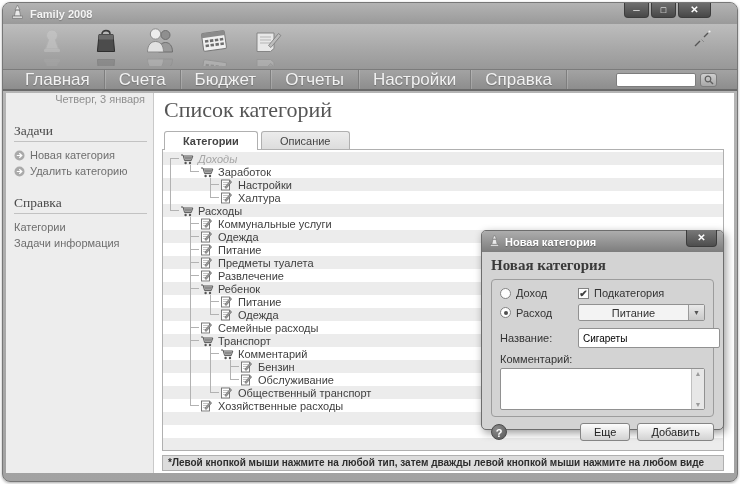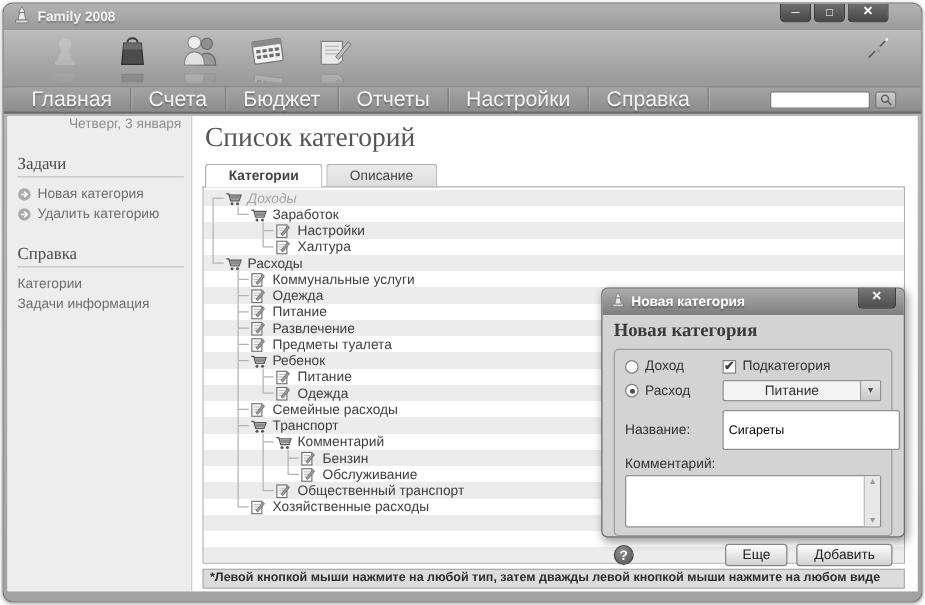--- a/index.html
+++ b/index.html
@@ -87,21 +87,21 @@
   .col-left{width:78px;display:flex;align-items:center;gap:5px;font-size:11px;color:#333;flex:none;}
   .col-right{flex:1;display:flex;align-items:center;gap:5px;font-size:11px;color:#333;}
   .radio{width:11px;height:11px;border:1px solid #828282;border-radius:50%;background:#fdfdfd;flex:none;position:relative;}
   .radio.sel::after{content:"";position:absolute;inset:2.5px;border-radius:50%;background:#4f4f4f;}
   .cb{width:11px;height:11px;border:1px solid #828282;background:#fdfdfd;flex:none;font-size:10px;line-height:10px;
     text-align:center;color:#3f3f3f;font-weight:bold;}
   .combo{flex:1;height:17px;border:1px solid #919191;background:#f3f3f3;display:flex;align-items:center;border-radius:2px;}
   .combo-text{flex:1;text-align:center;font-size:11px;color:#333;}
   .combo-btn{width:16px;height:15px;border-left:1px solid #9a9a9a;background:linear-gradient(#e9e9e9,#c9c9c9);
     font-size:7px;color:#555;display:flex;align-items:center;justify-content:center;}
-  .text-input{flex:1;height:32px;border:1px solid #919191;background:#fff;font-size:10px;padding:0 4px;border-radius:2px;}
+  .text-input{flex:1;height:20px;border:1px solid #919191;background:#fff;font-size:10px;padding:0 4px;border-radius:2px;}
   .comment-label{font-size:11px;color:#333;margin:2px 0 3px;}
   .comment-box{height:42px;border:1px solid #919191;background:#fff;position:relative;border-radius:2px;}
   .comment-text{position:absolute;inset:0 14px 0 0;border:none;resize:none;font-size:10px;background:transparent;}
   .scrollstrip{position:absolute;top:0;right:0;bottom:0;width:13px;background:#e7e7e7;border-left:1px solid #c0c0c0;
     display:flex;flex-direction:column;justify-content:space-between;align-items:center;font-size:7px;color:#9a9a9a;padding:1px 0;}
   .dlg-footer{display:flex;align-items:center;padding:6px 9px 0;}
   .help-btn{width:16px;height:16px;border-radius:50%;background:radial-gradient(circle at 35% 30%,#8d8d8d,#555);
     color:#fff;font-size:11px;font-weight:bold;text-align:center;line-height:16px;border:1px solid #4a4a4a;}
   .dlg-btn{height:18px;padding:0 13px;margin-left:7px;border:1px solid #858585;border-radius:3px;
     background:linear-gradient(#fdfdfd,#d2d2d2);font-size:11px;color:#222;line-height:16px;}
@@ -437,37 +437,37 @@
                 <svg width="12" height="12" viewBox="0 0 12 12">
                   <rect x="1.5" y="1" width="8" height="10" fill="#fff" stroke="#6d6d6d" stroke-width=".9"></rect>
                   <g stroke="#b5b5b5" stroke-width=".8">
                     <line x1="3" y1="3.5" x2="8" y2="3.5"></line>
                     <line x1="3" y1="5.5" x2="8" y2="5.5"></line>
                     <line x1="3" y1="7.5" x2="8" y2="7.5"></line>
                   </g>
                   <path d="M4.8 8.4 L10.3 1.6 L11.7 2.9 L6.2 9.6 Z" fill="#9a9a9a" stroke="#555" stroke-width=".5"></path>
                 </svg>
               </span>
+              <span class="node-label">Предметы туалета</span>
+            </div>
+            <div class="tree-row">
+              <span class="g"></span>
+              <span class="conn tee"></span>
+              <span class="node-icon">
+                <svg width="12" height="12" viewBox="0 0 12 12">
+                  <rect x="1.5" y="1" width="8" height="10" fill="#fff" stroke="#6d6d6d" stroke-width=".9"></rect>
+                  <g stroke="#b5b5b5" stroke-width=".8">
+                    <line x1="3" y1="3.5" x2="8" y2="3.5"></line>
+                    <line x1="3" y1="5.5" x2="8" y2="5.5"></line>
+                    <line x1="3" y1="7.5" x2="8" y2="7.5"></line>
+                  </g>
+                  <path d="M4.8 8.4 L10.3 1.6 L11.7 2.9 L6.2 9.6 Z" fill="#9a9a9a" stroke="#555" stroke-width=".5"></path>
+                </svg>
+              </span>
               <span class="node-label">Развлечение</span>
-            </div>
-            <div class="tree-row">
-              <span class="g"></span>
-              <span class="conn tee"></span>
-              <span class="node-icon">
-                <svg width="12" height="12" viewBox="0 0 12 12">
-                  <rect x="1.5" y="1" width="8" height="10" fill="#fff" stroke="#6d6d6d" stroke-width=".9"></rect>
-                  <g stroke="#b5b5b5" stroke-width=".8">
-                    <line x1="3" y1="3.5" x2="8" y2="3.5"></line>
-                    <line x1="3" y1="5.5" x2="8" y2="5.5"></line>
-                    <line x1="3" y1="7.5" x2="8" y2="7.5"></line>
-                  </g>
-                  <path d="M4.8 8.4 L10.3 1.6 L11.7 2.9 L6.2 9.6 Z" fill="#9a9a9a" stroke="#555" stroke-width=".5"></path>
-                </svg>
-              </span>
-              <span class="node-label">Предметы туалета</span>
             </div>
             <div class="tree-row">
               <span class="g"></span>
               <span class="conn tee"></span>
               <span class="node-icon">
                 <svg width="14" height="12" viewBox="0 0 14 12">
                   <path d="M1 2 h2 l1.6 5.6 h6.6 L12.8 3 H3.6" fill="none" stroke="#555" stroke-width="1"></path>
                   <path d="M4 3.8 h8.3 l-.9 3 H4.8z" fill="#8c8c8c"></path>
                   <circle cx="5.6" cy="10" r="1.2" fill="#555"></circle>
                   <circle cx="10" cy="10" r="1.2" fill="#555"></circle>

